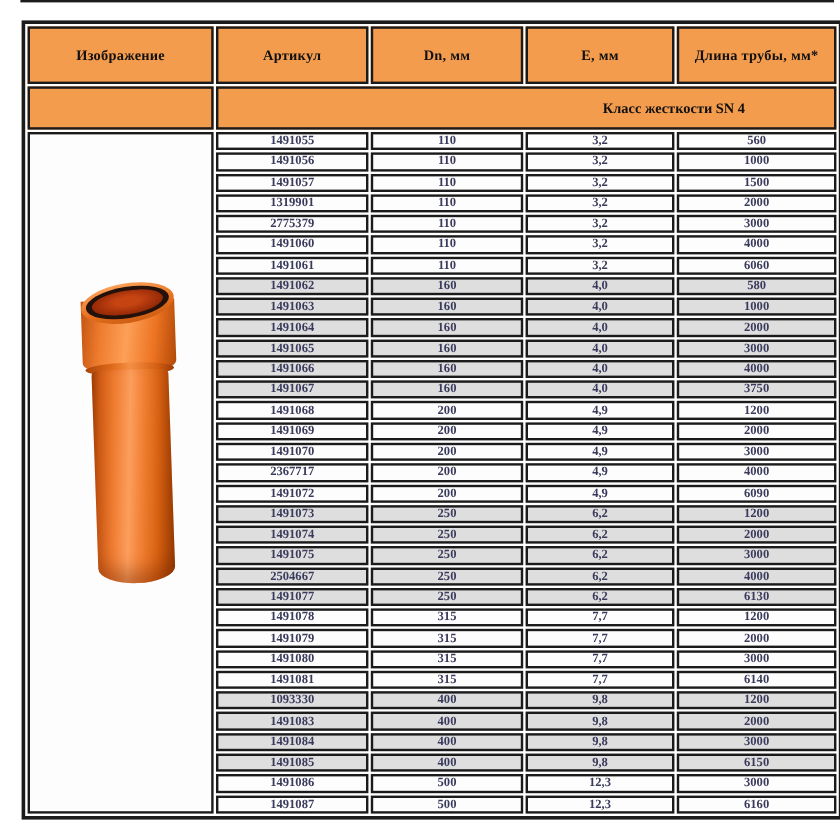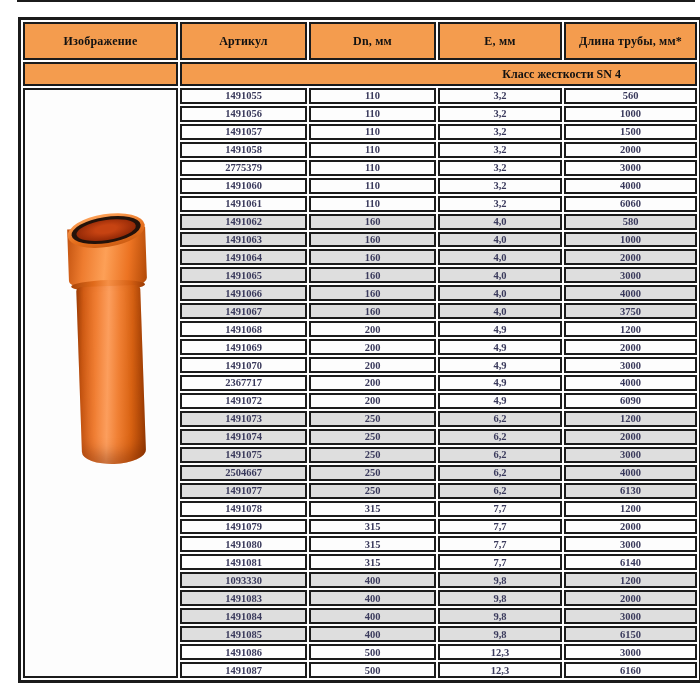--- a/index.html
+++ b/index.html
@@ -23,27 +23,27 @@
     border-collapse:separate; border-spacing:2px;
     border:3px solid var(--border,#1b1b1b);
     background:#ffffff;
   }
   th, td {
     box-sizing:border-box;
     border:2px solid var(--border,#1b1b1b);
     text-align:center; vertical-align:middle;
     overflow:hidden; padding:0;
   }
-  .head-row { height:38px; }
+  .head-row { height:48px; }
   .head-row th {
     background:var(--header-bg,#F49C4E);
     font-weight:bold; font-size:12px; color:#111;
     letter-spacing:.2px;
   }
-  .subhead-row { height:24px; }
+  .subhead-row { height:36px; }
   .subhead-row td { background:var(--header-bg,#F49C4E); }
   .subhead-text {
     padding-left:48%;
     text-align:center; font-weight:bold; font-size:12px; color:#111;
     white-space:nowrap;
   }
   tbody td {
     font-size:10.5px; color:var(--cell-text,#3A3A5C);
     background:var(--row-bg,#FDFDFD);
     font-weight:bold;
@@ -144,21 +144,21 @@
     <td>3,2</td>
     <td>1000</td>
   </tr>
         <tr>
     <td>1491057</td>
     <td>110</td>
     <td>3,2</td>
     <td>1500</td>
   </tr>
         <tr>
-    <td>1491058</td>
+    <td>1319901</td>
     <td>110</td>
     <td>3,2</td>
     <td>2000</td>
   </tr>
         <tr>
     <td>2775379</td>
     <td>110</td>
     <td>3,2</td>
     <td>3000</td>
   </tr>

